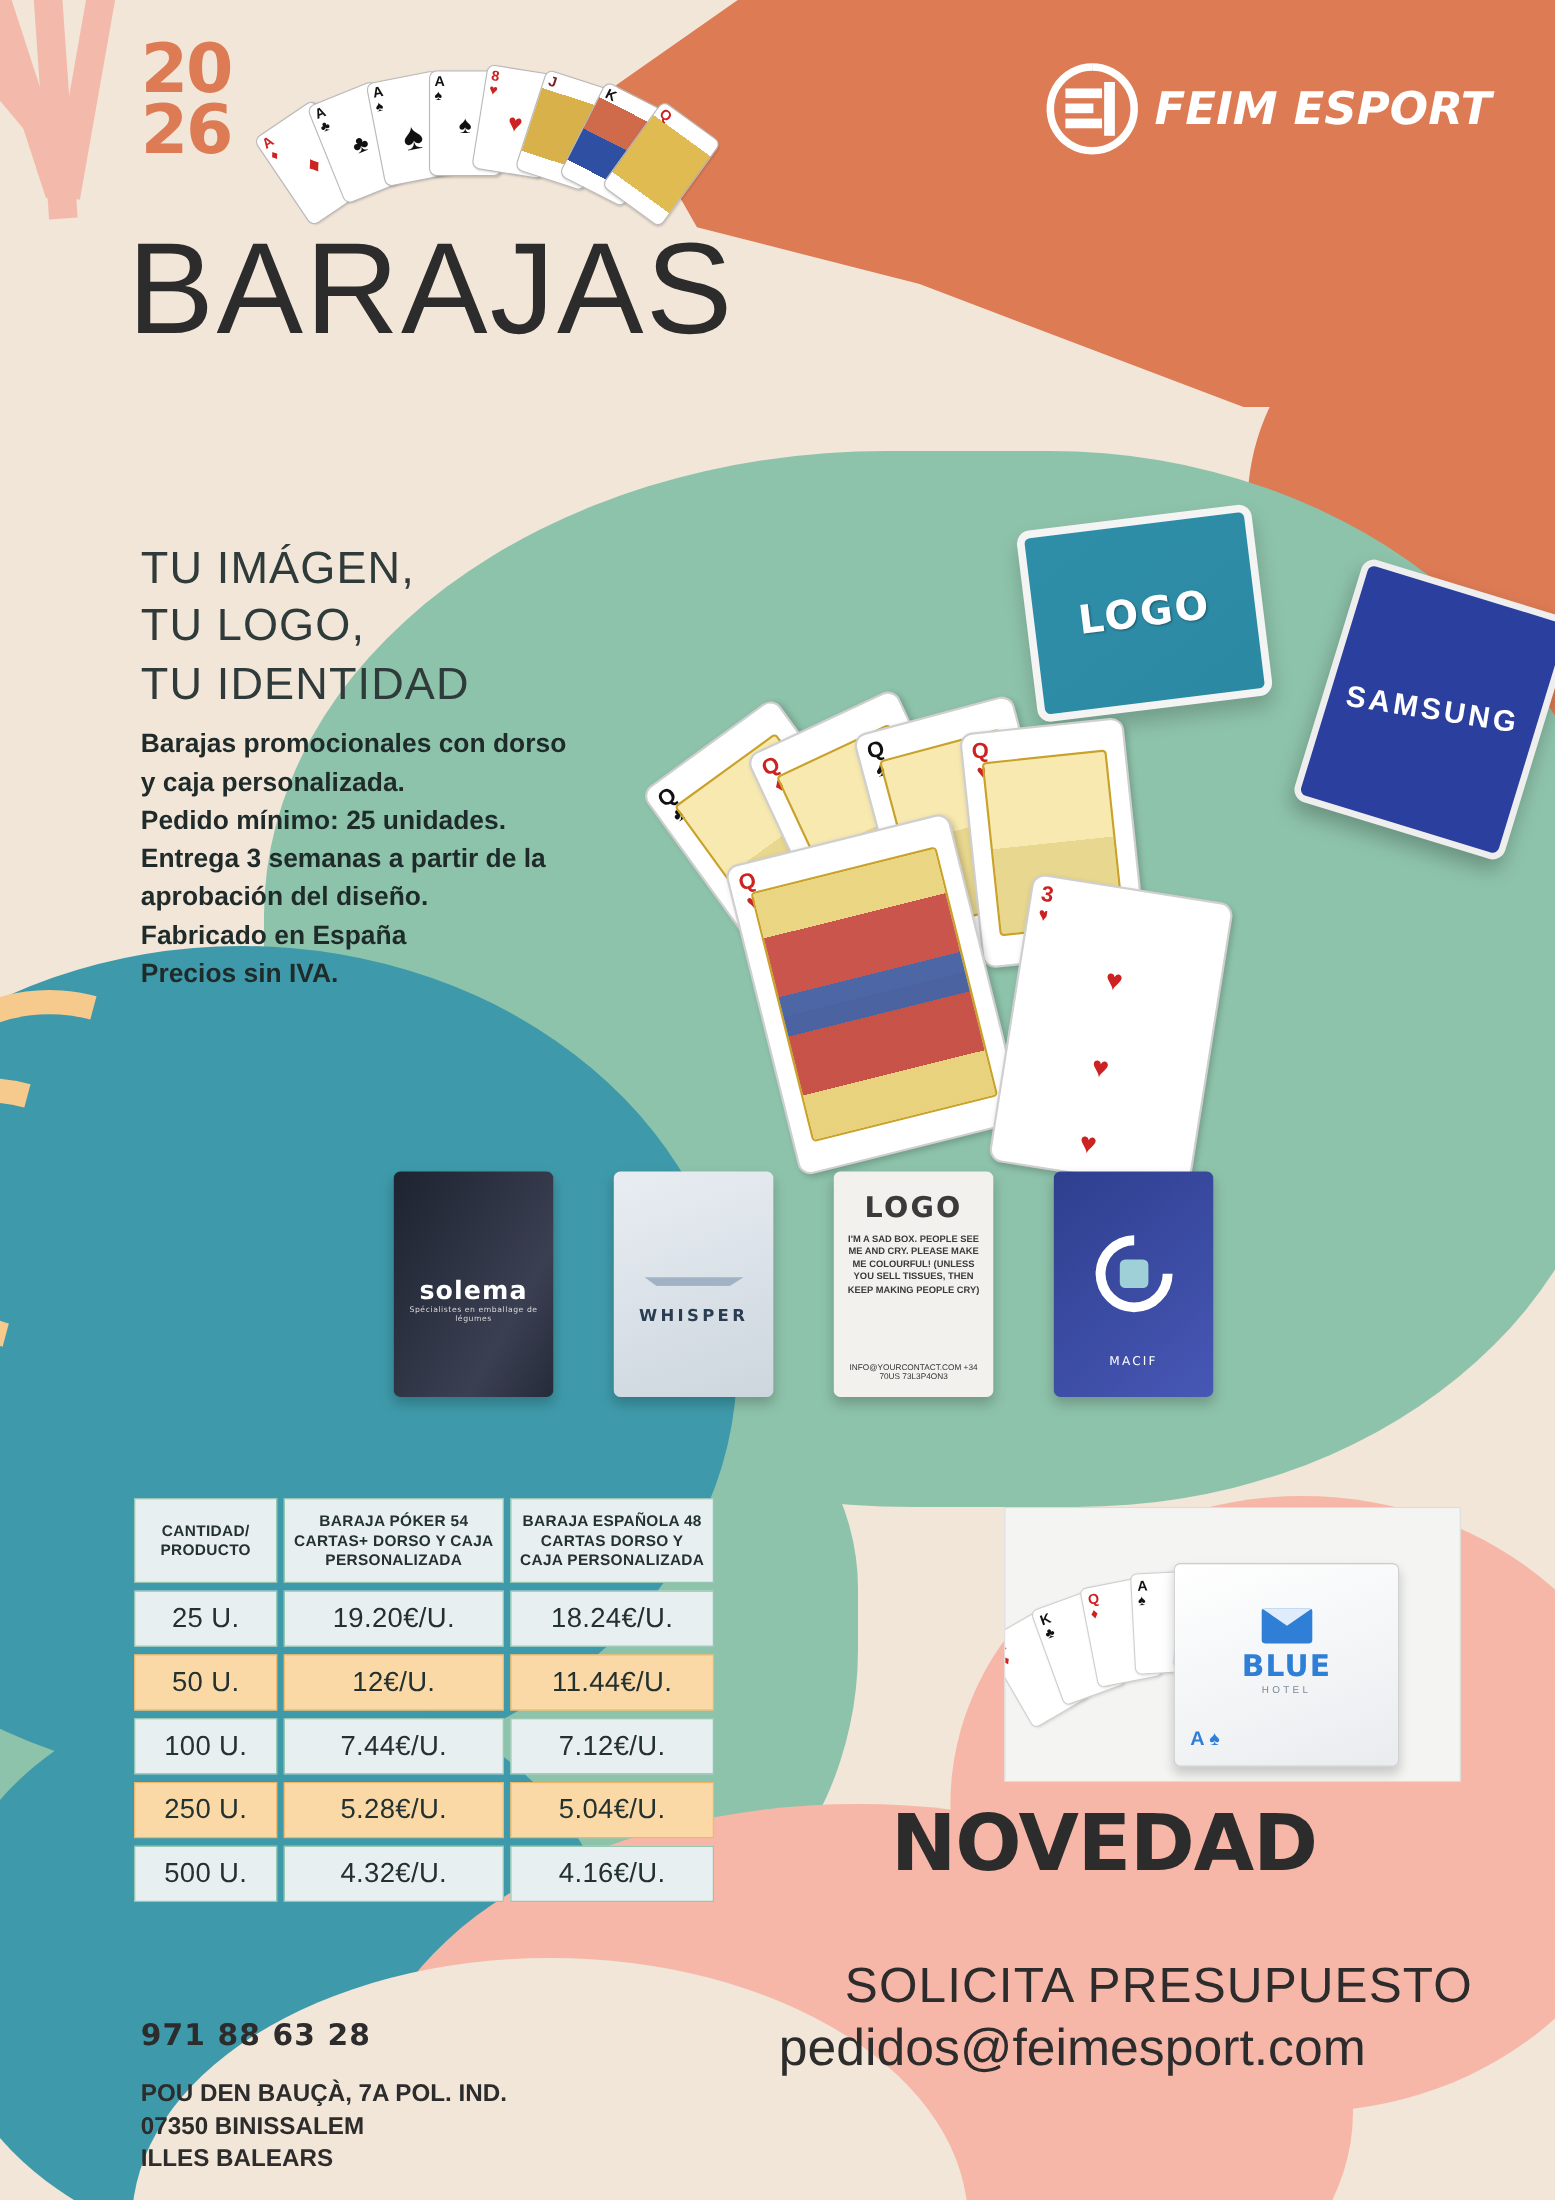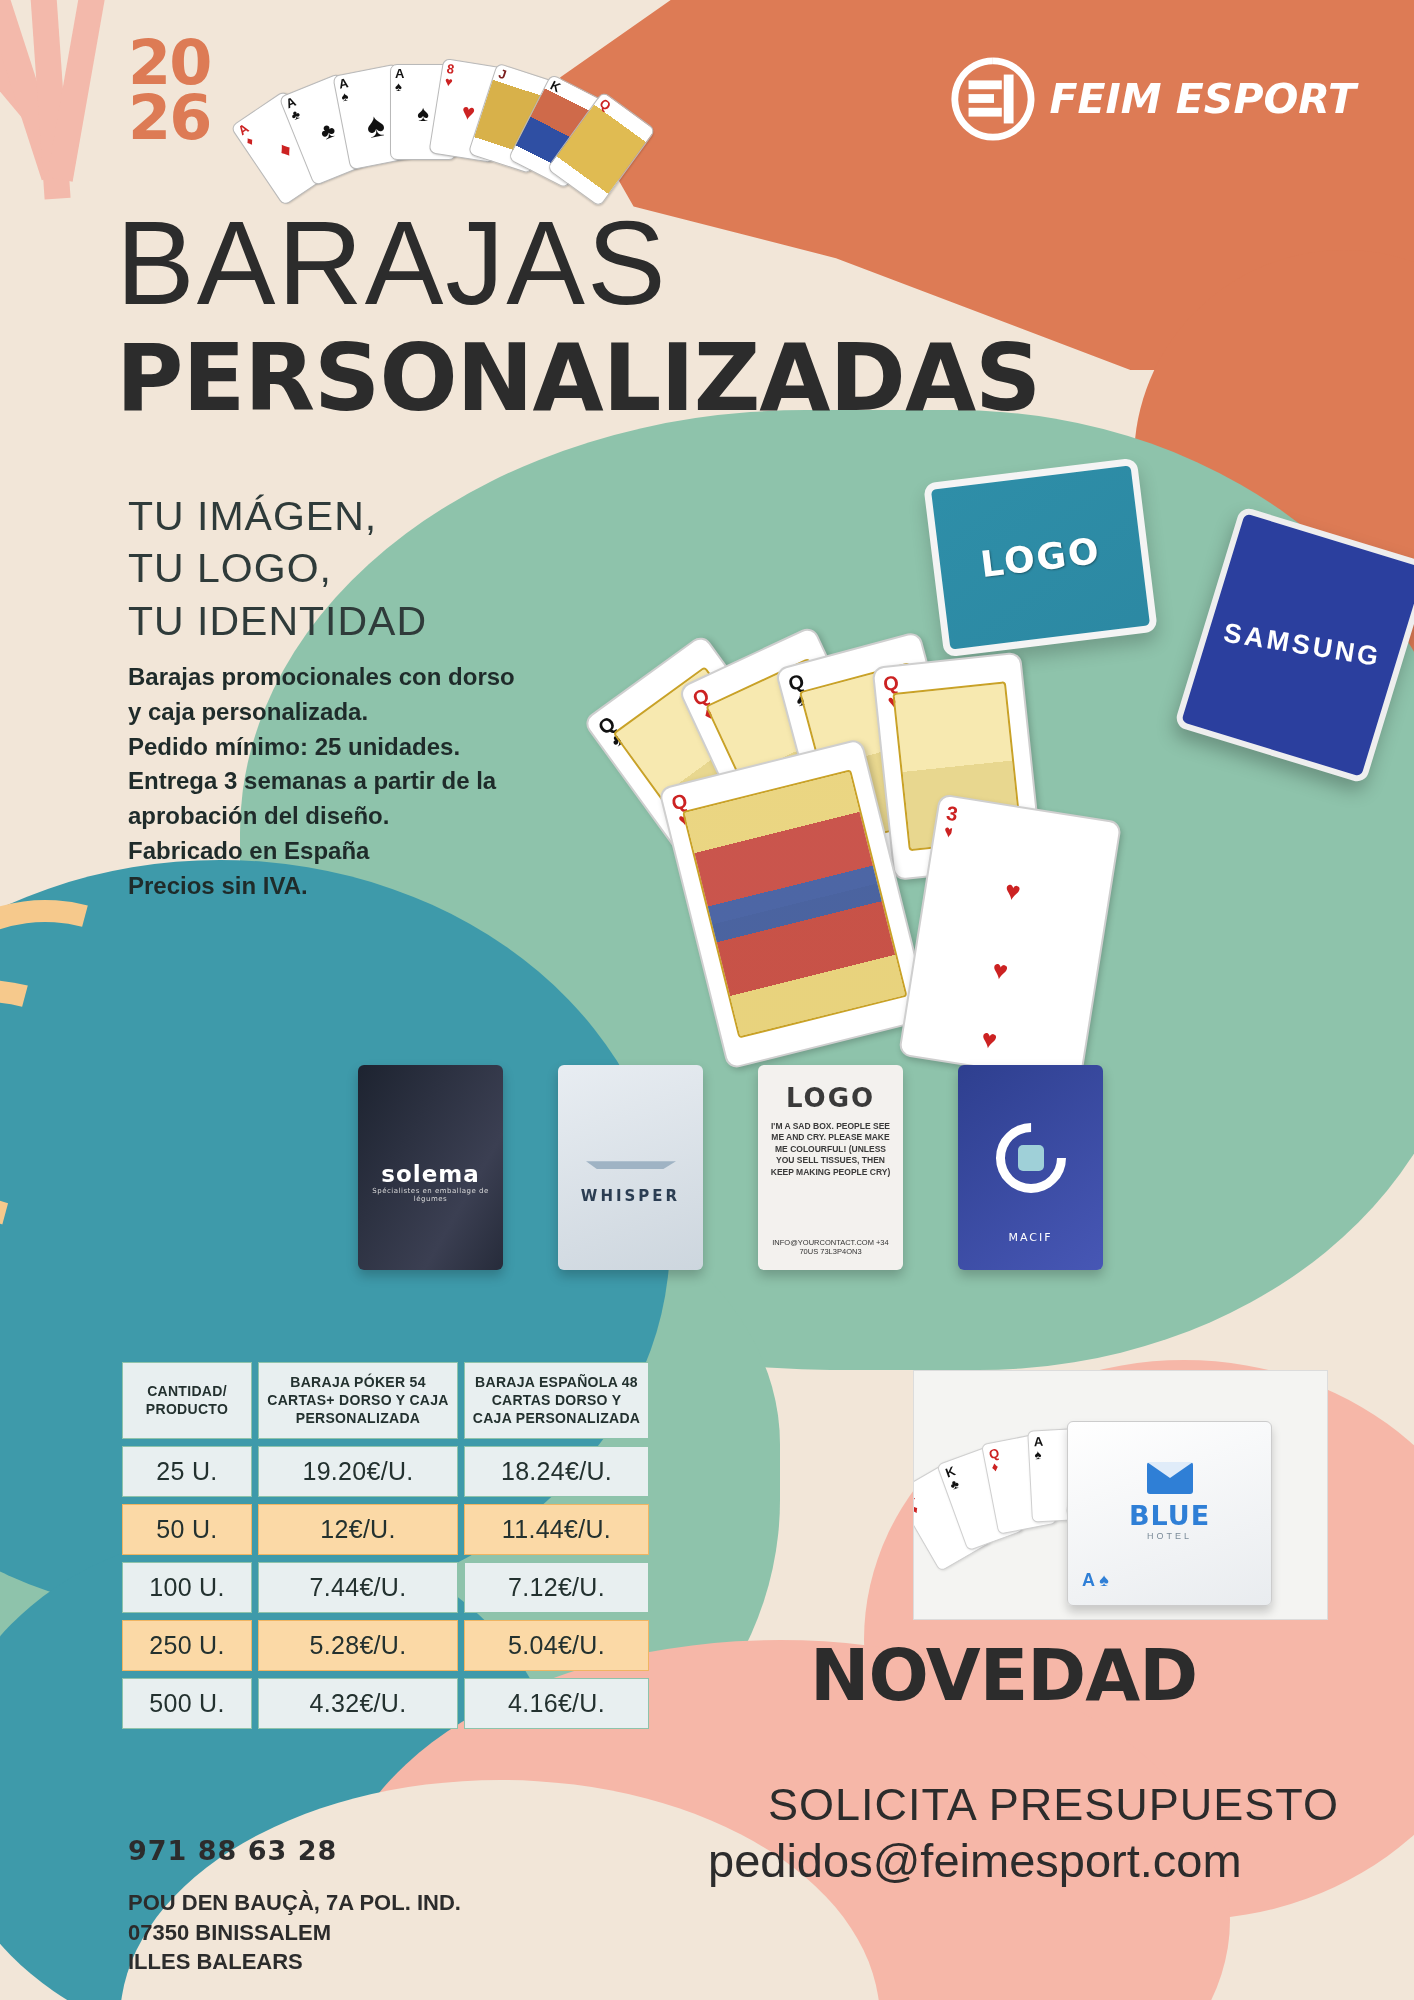--- a/index.html
+++ b/index.html
@@ -332,21 +332,20 @@
       <rect x="22" y="40" width="66" height="9" fill="#dd7b55"></rect>
       <rect x="30" y="26" width="34" height="9" fill="#ffffff"></rect>
       <rect x="30" y="40" width="26" height="9" fill="#ffffff"></rect>
       <rect x="30" y="54" width="34" height="9" fill="#ffffff"></rect>
       <rect x="66" y="20" width="10" height="50" fill="#ffffff"></rect>
     </svg>
     <div class="logo-text">FEIM ESPORT</div>
   </div>
 
   <div class="h1">BARAJAS</div>
-  <div class="h2">PERSONALIZADAS</div>
   <div class="sub" style="white-space:pre-line;">TU IMÁGEN,
 TU LOGO,
 TU IDENTIDAD</div>
   <div class="body-copy" style="white-space:pre-line;">Barajas promocionales con dorso y caja personalizada.
 Pedido mínimo: 25 unidades.
 Entrega 3 semanas a partir de la aprobación del diseño.
 Fabricado en España
 Precios sin IVA.</div>
 
   <div class="deck-logo">

